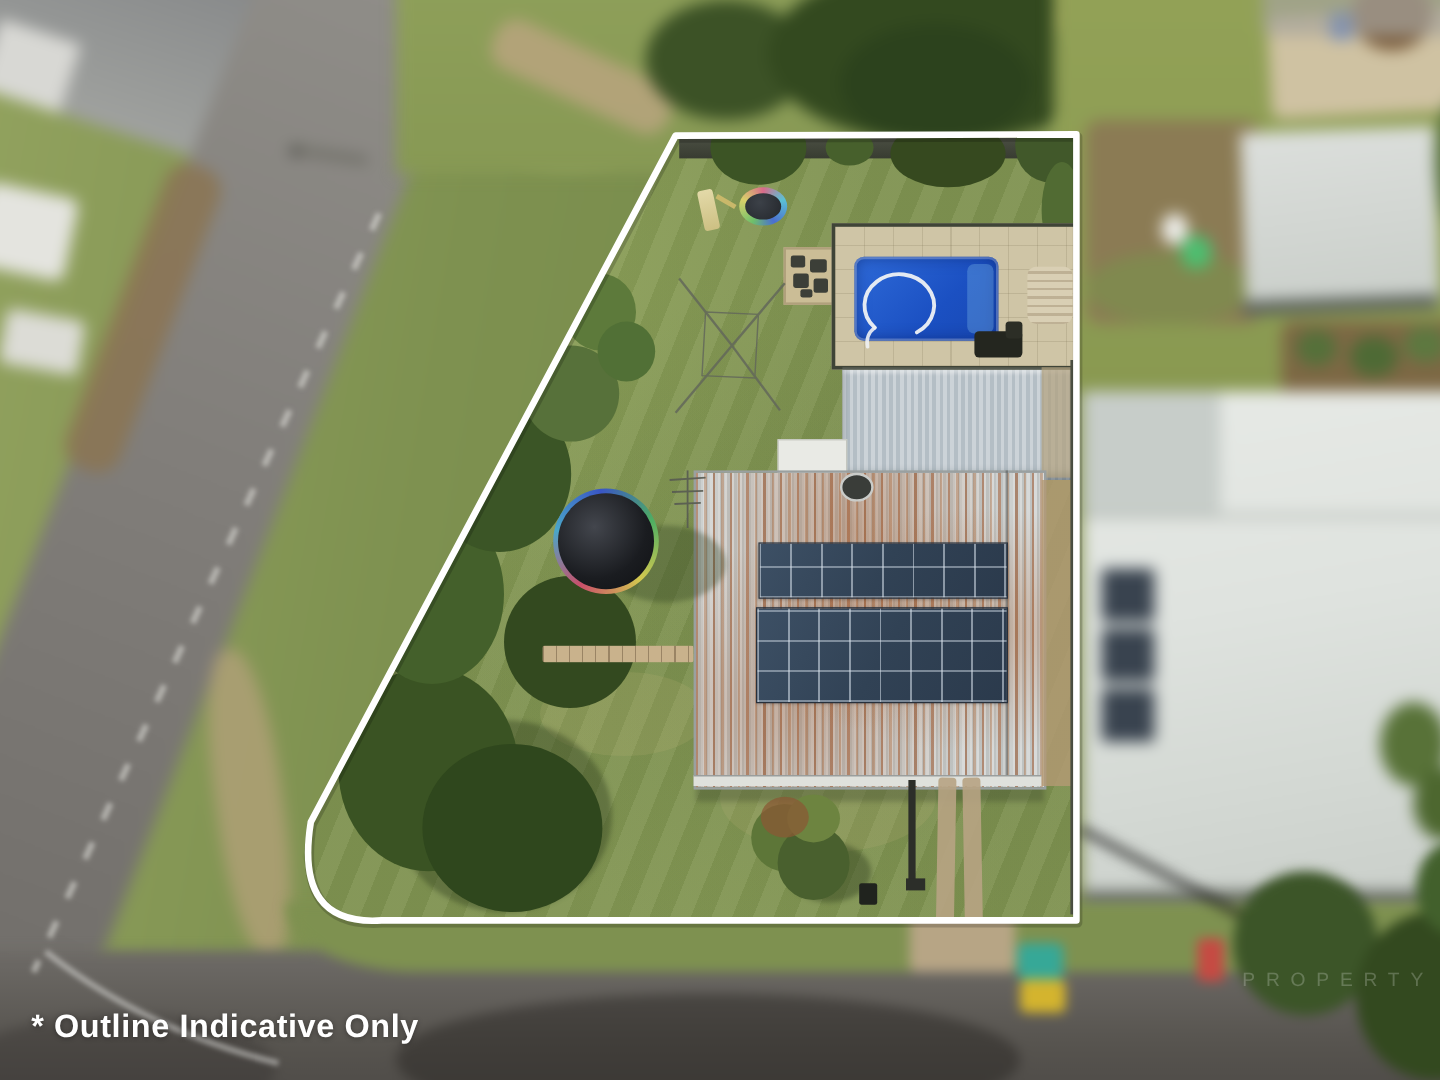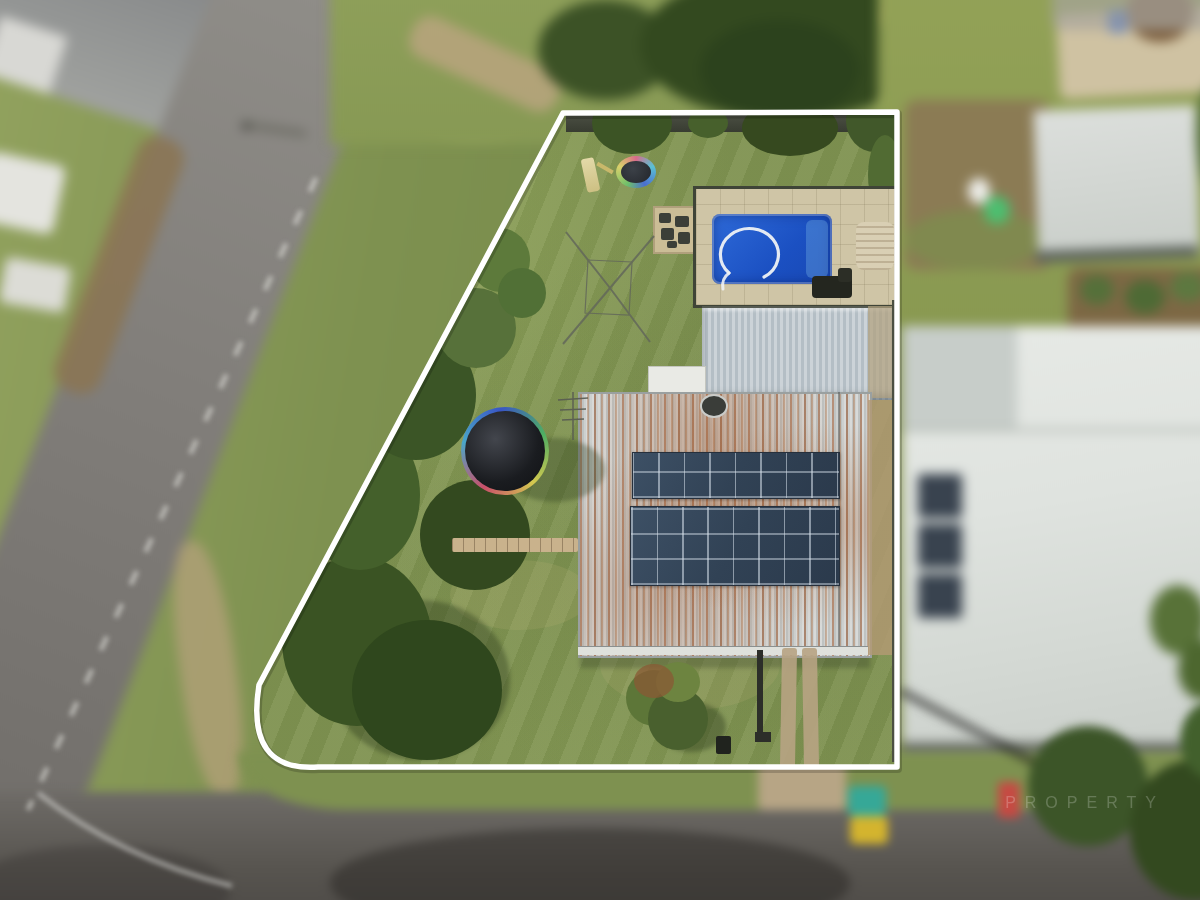--- a/index.html
+++ b/index.html
@@ -57,21 +57,21 @@
   .lounger{background:repeating-linear-gradient(0deg, rgba(140,120,90,.35) 0 2px, rgba(0,0,0,0) 2px 7px),#d9cfb4;border-radius:8px;}
   .plank{background:repeating-linear-gradient(90deg, rgba(96,76,52,.45) 0 1px, rgba(0,0,0,0) 1px 11px),#c9b28c;border-radius:2px;}
   .stones{background:#cbbd96;border:2px solid #b0a07c;}
   .stone{position:absolute;background:#3c3f38;border-radius:2px;}
 
   
   #caption{position:absolute;left:26px;top:840px;z-index:60;color:#fff;font-size:27px;font-weight:bold;
     letter-spacing:.5px;text-shadow:0 1px 4px rgba(0,0,0,.35);}
   #watermark{position:absolute;left:975px;top:786px;z-index:60;width:220px;text-align:center;line-height:1;}
   #wm-brand{font-family:"Liberation Serif",serif;font-size:57px;letter-spacing:5px;color:rgba(255,255,255,.45);}
-  #wm-tagline{font-family:"Liberation Sans",sans-serif;font-size:16px;letter-spacing:9px;color:rgba(255,255,255,.22);margin-top:9px;}
+  #wm-tagline{font-family:"Liberation Sans",sans-serif;font-size:16px;letter-spacing:9px;color:rgba(255,255,255,.22);margin-top:24px;text-align:right;}
 
   #overlay-svg{position:absolute;inset:0;z-index:40;pointer-events:none;}
 </style>
 </head>
 <body>
 
 <div id="stage">
 
   <div id="bg-left" class="blur6">
     <div class="abs grass-blur" style="left:-30px;top:-30px;width:660px;height:980px;"></div>
@@ -248,17 +248,18 @@
       <path d="M 729,273 a 29,26 0 1 1 35,4" fill="none" stroke="#eef1f4" stroke-width="3.2" stroke-linecap="round" opacity="0.95"></path>
       <path d="M 729,273 q -8,6 -6,16" fill="none" stroke="#eef1f4" stroke-width="3" stroke-linecap="round" opacity="0.9"></path>
     </g>
 
     <g>
       <path d="M 563,113 L 897,112 L 897,767 L 318,767 Q 245,772 259,685 Z" fill="none" stroke="rgba(0,0,0,0.18)" stroke-width="8" stroke-linejoin="round" transform="translate(1,2)"></path>
       <path d="M 563,113 L 897,112 L 897,767 L 318,767 Q 245,772 259,685 Z" fill="none" stroke="#ffffff" stroke-width="5.5" stroke-linejoin="round"></path>
     </g>
   </svg>
 
+  <div id="caption">* Outline Indicative Only</div>
   <div id="watermark">
     <div id="wm-tagline">PROPERTY</div>
   </div>
 
 </div>
 
 </body></html>

